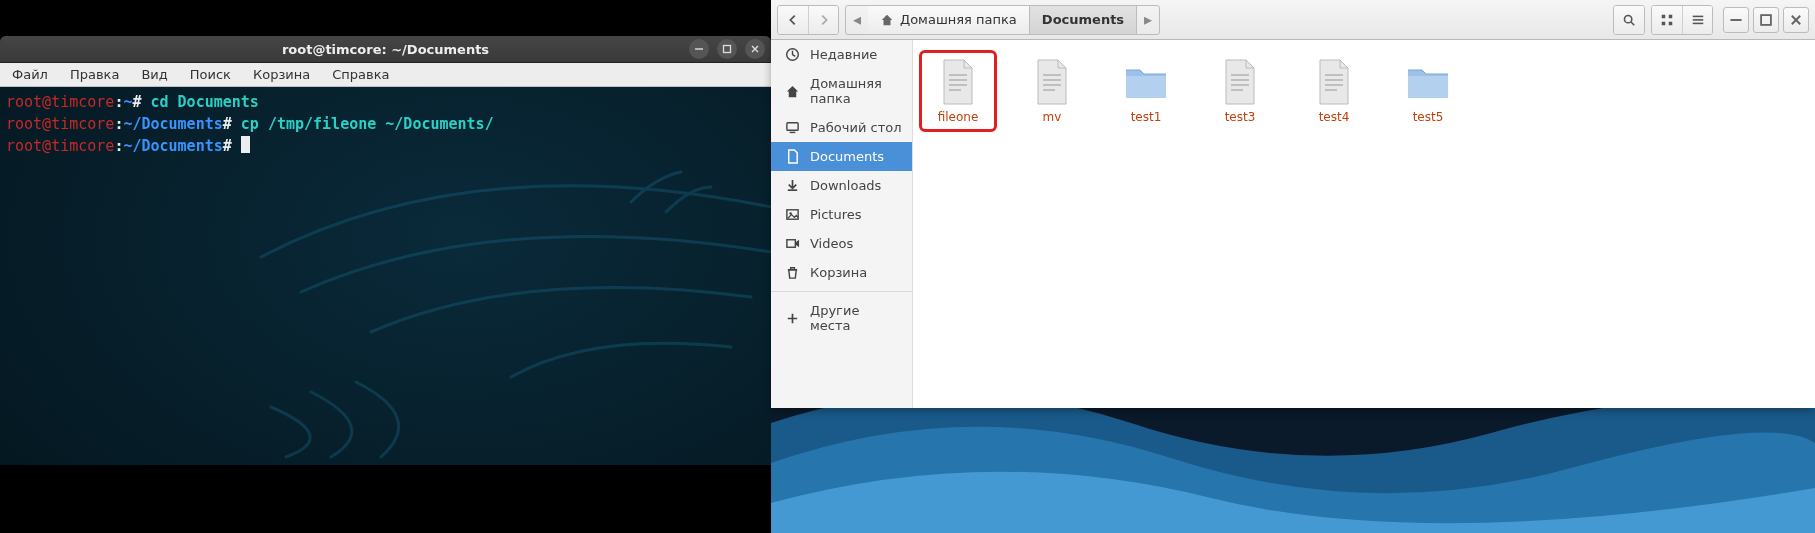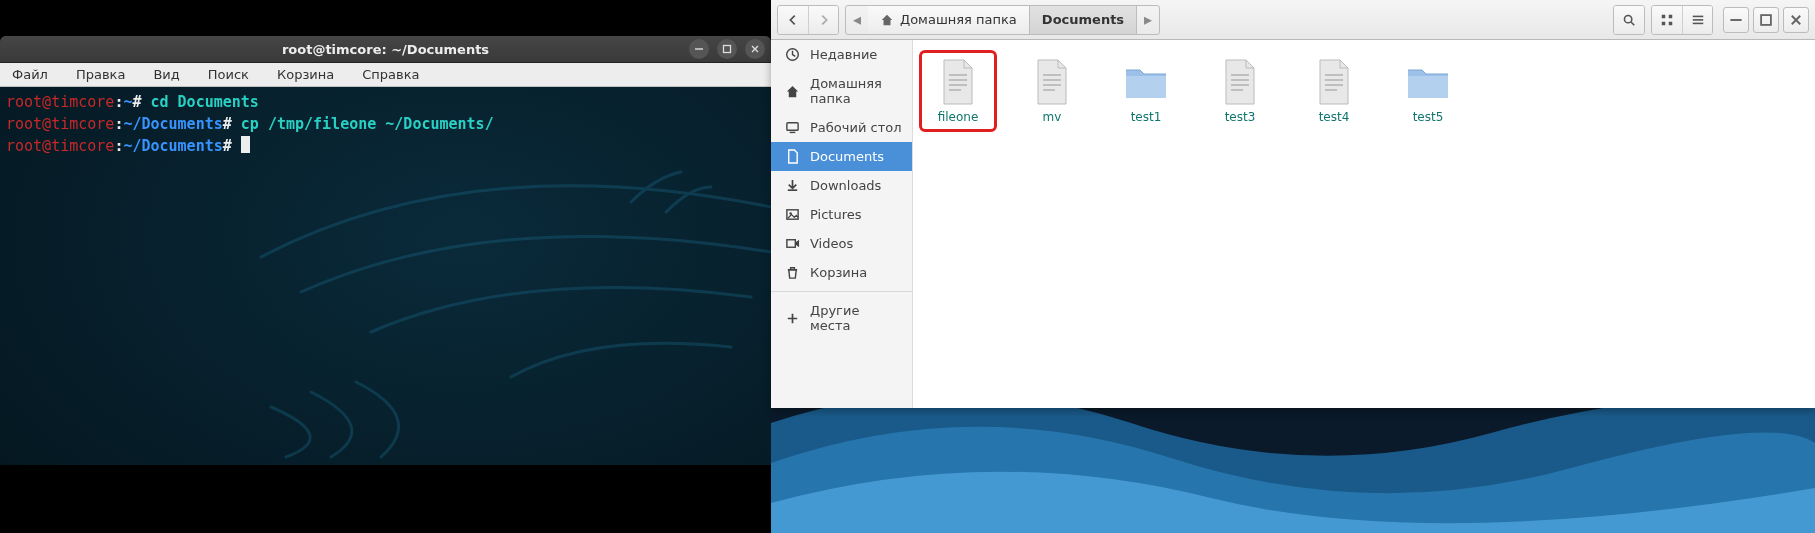--- a/index.html
+++ b/index.html
@@ -6,21 +6,21 @@
 body { font-family: "DejaVu Sans", "Liberation Sans", sans-serif; width: 1815px; height: 533px; overflow: hidden; background: #000; display: flex; }
 
 
 .terminal-window { width: 771px; height: 429px; background: #2c2c2c; display: flex; flex-direction: column; border-radius: 6px 6px 0 0; position: relative; }
 .terminal-title { height: 27px; background: linear-gradient(#454545,#3a3a3a); display: flex; align-items: center; justify-content: center; position: relative; border-radius: 6px 6px 0 0; border-bottom: 1px solid #222; }
 .terminal-title-text { color: #eee; font-weight: bold; font-size: 13px; }
 .win-ctrls { position: absolute; right: 6px; top: 3px; display: flex; gap: 8px; }
 .win-btn { width: 20px; height: 20px; border-radius: 50%; background: #555; display: flex; align-items: center; justify-content: center; color: #ddd; font-size: 11px; cursor: pointer; }
 .win-btn svg { width: 10px; height: 10px; }
 
-.terminal-menu { height: 24px; background: #ededed; display: flex; align-items: center; padding: 0 4px; gap: 12px; border-bottom: 1px solid #c0c0c0; }
+.terminal-menu { height: 24px; background: #ededed; display: flex; align-items: center; padding: 0 4px; gap: 6px; border-bottom: 1px solid #c0c0c0; }
 .menu-item { font-size: 13px; color: #333; padding: 2px 8px; cursor: pointer; }
 
 .terminal-body { flex: 1; background: radial-gradient(ellipse 1100px 700px at 60% 40%, #0a2a3a 0%, #041720 55%, #000 100%); padding: 4px 6px; font-family: "DejaVu Sans Mono","Liberation Mono",monospace; font-size: 15px; line-height: 22px; position: relative; overflow: hidden; }
 .dragon { position: absolute; right: -40px; top: 30px; width: 600px; height: 350px; opacity: 0.35; pointer-events: none; }
 
 .t-red { color: #c82828; font-weight: normal; }
 .t-blue { color: #3794ff; font-weight: bold; }
 .t-cyan { color: #29d0c4; font-weight: bold; }
 .t-white { color: #ecedee; font-weight: bold; }
 .t-line { white-space: pre; position: relative; z-index: 2; }
@@ -50,21 +50,21 @@
 .sidebar { width:142px; background:#f4f4f4; border-right:1px solid #dcdcdc; display:flex; flex-direction:column; font-size:13px; }
 .side-item { display:flex; align-items:center; gap:10px; padding:7px 10px 7px 14px; color:#444; cursor:pointer; }
 .side-item.active { background:#4a90d9; color:#fff; }
 .side-item svg { width:15px; height:15px; fill:currentColor; flex-shrink:0; }
 .side-sep { height:1px; background:#d8d8d8; margin:4px 0; }
 
 .file-grid { flex:1; background:#fff; padding:14px 10px; display:flex; flex-wrap:wrap; align-content:flex-start; gap:0 24px; }
 .file-item { width:70px; display:flex; flex-direction:column; align-items:center; gap:4px; cursor:pointer; padding:4px; }
 .file-item.highlighted { outline:3px solid #e02020; outline-offset:1px; border-radius:2px; }
 .file-icon { width:48px; height:48px; display:flex; align-items:center; justify-content:center; }
-.file-label { font-size:12px; color:#0f766e; text-align:center; max-width:68px; word-wrap:break-word; }
+.file-label { font-size:12px; color:#c2410c; text-align:center; max-width:68px; word-wrap:break-word; }
 
 .doc-icon-svg { width:40px; height:48px; }
 .folder-icon-svg { width:48px; height:40px; }
 
 .fm-winctrl { display:flex; gap:0; }
 .fm-winctrl .hdr-btn { width:26px; height:26px; border:1px solid #bcbcbc; border-radius:3px; margin-left:4px; }
 </style>
 </head>
 <body>
 

